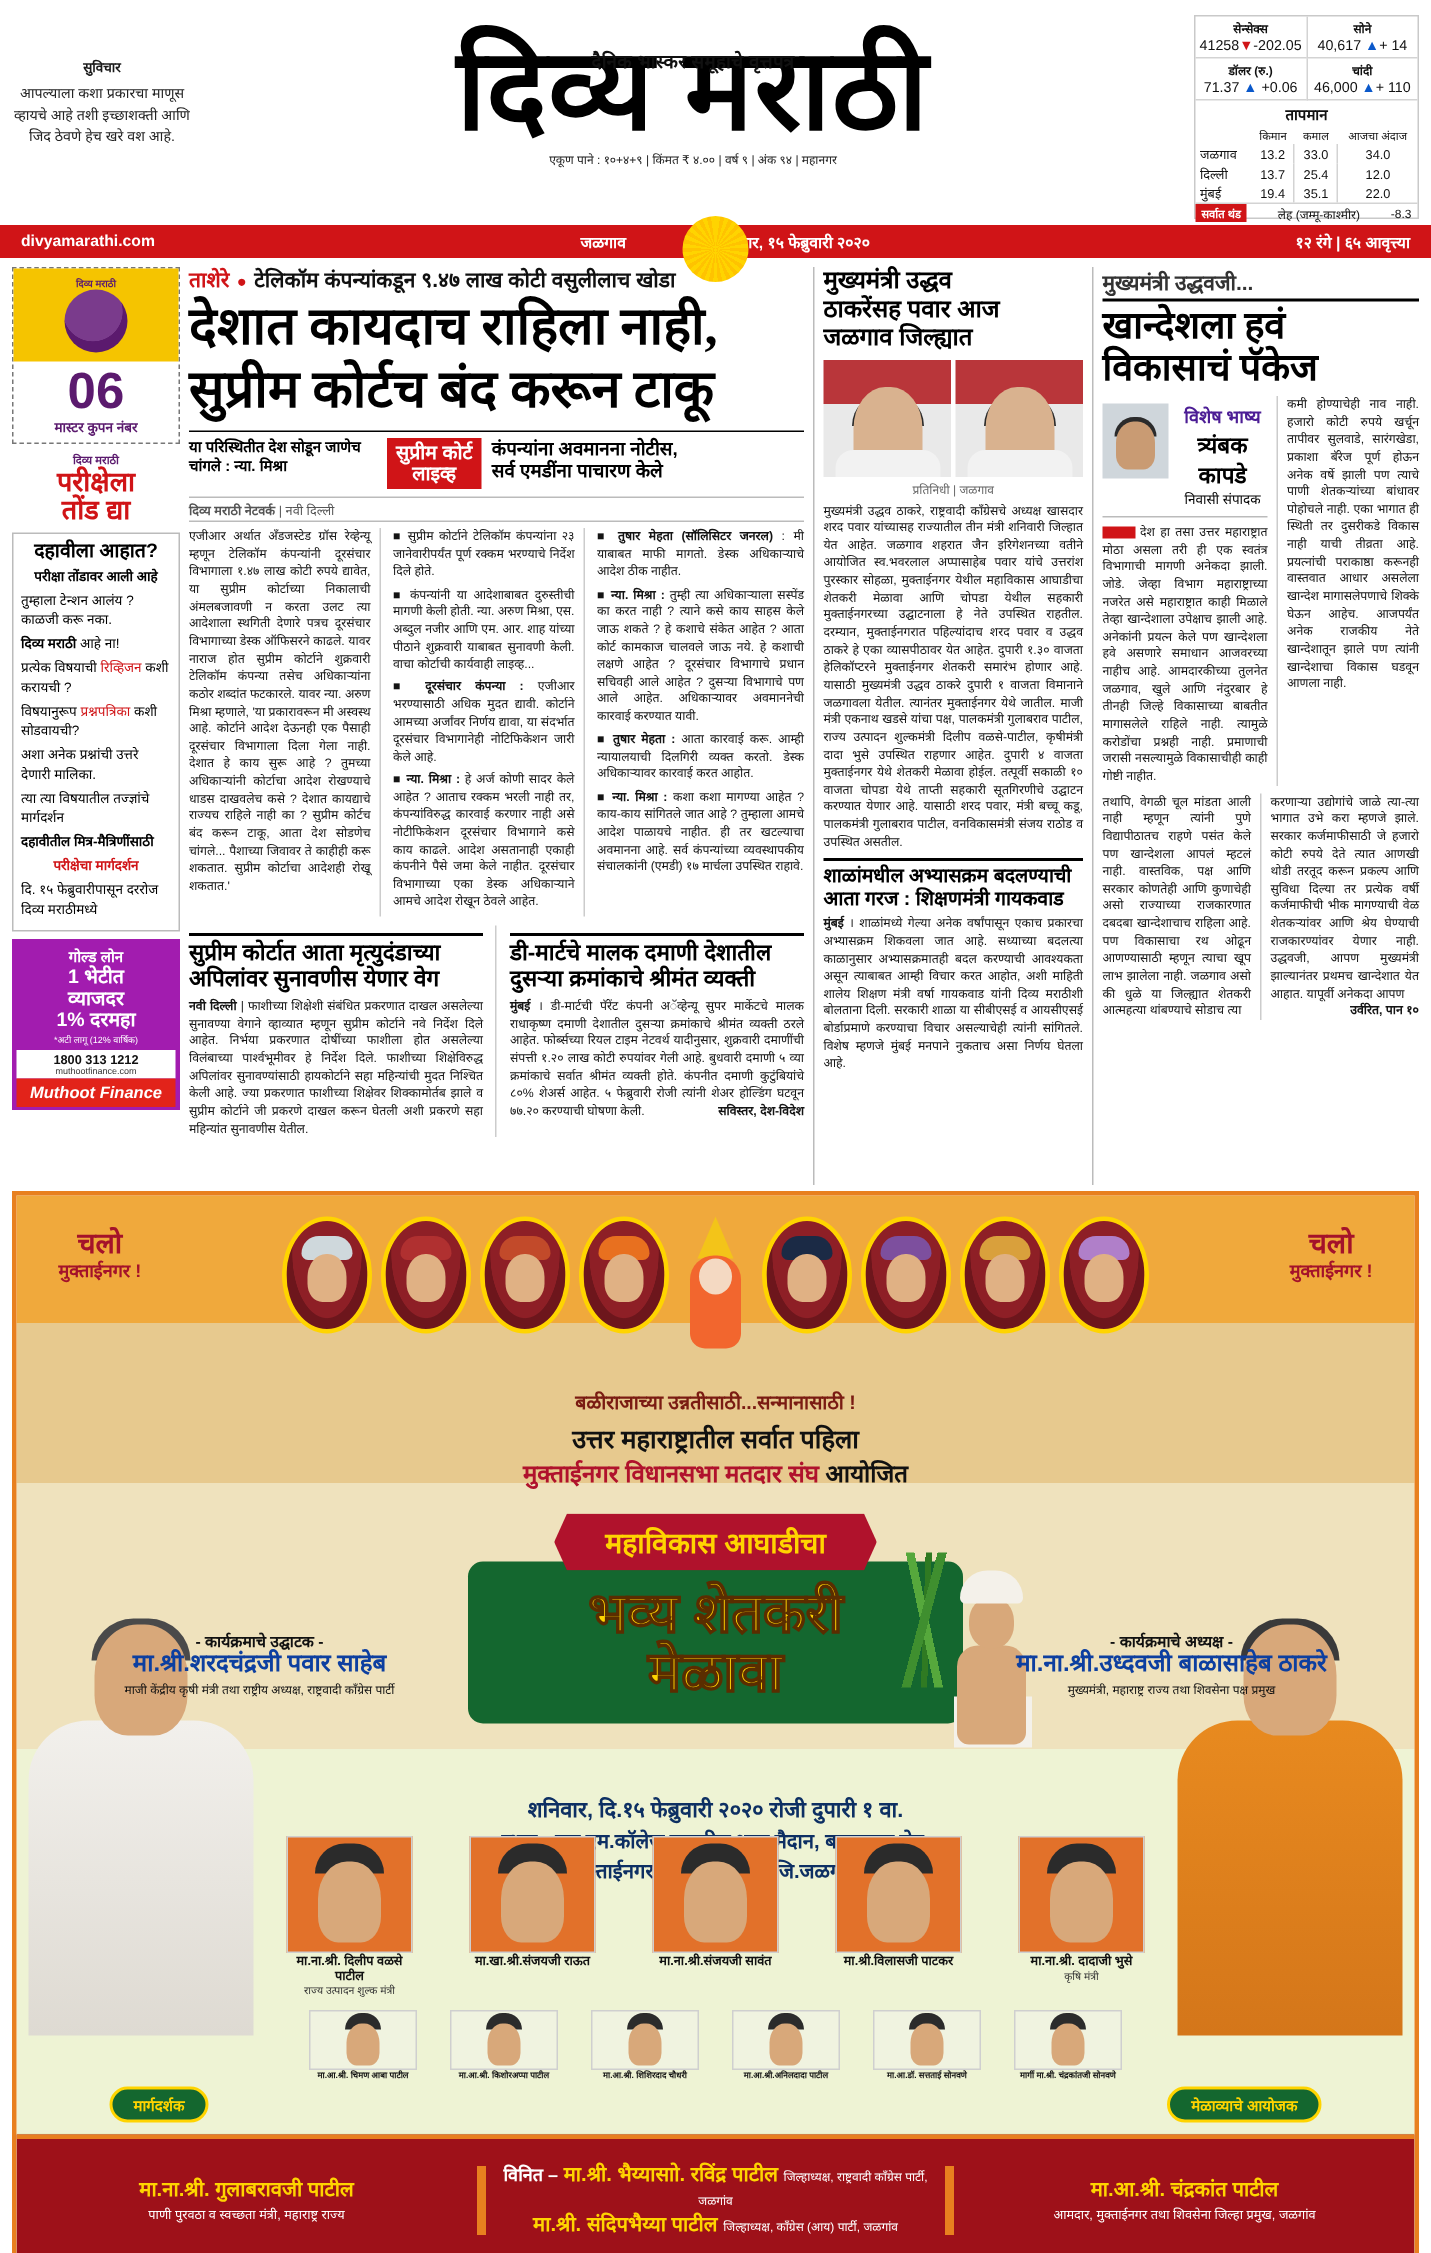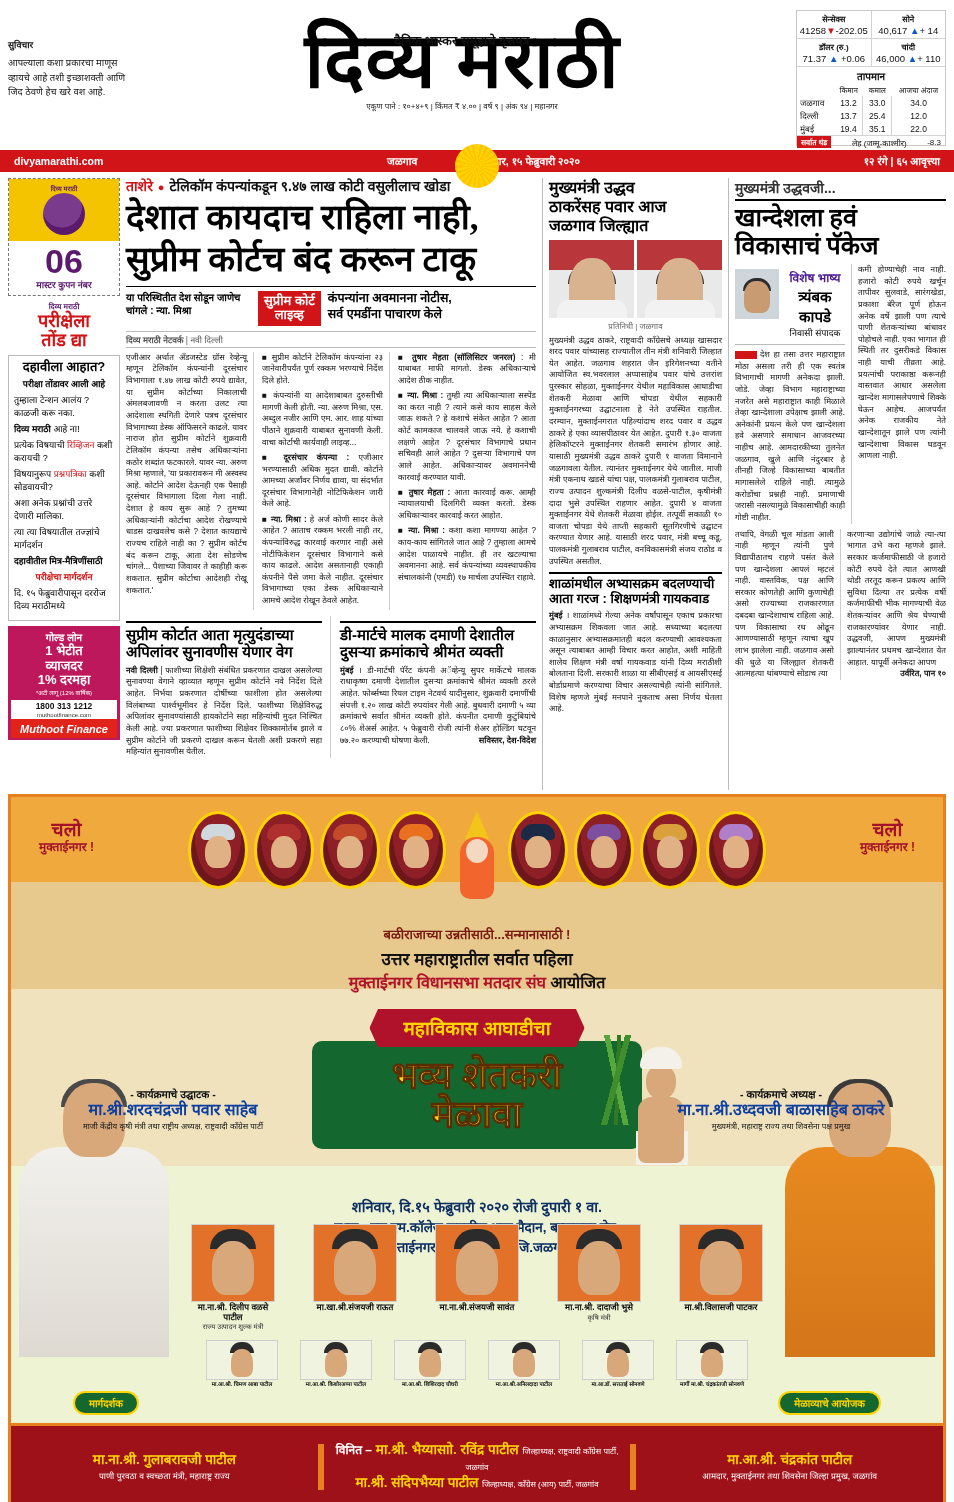--- a/index.html
+++ b/index.html
@@ -6,21 +6,21 @@
   html, body {
     width: 954px; height: 1502px;
     background: #ffffff;
     font-family: "Liberation Sans", "DejaVu Sans", sans-serif;
     overflow: hidden;
   }
   .page { position: relative; width: 954px; height: 1502px; background:#fff; }
 
   
   .masthead { display:flex; height:146px; padding: 10px 8px 0 8px; }
-  .suvichar { width: 120px; text-align:left; padding-top:28px; }
+  .suvichar { width: 120px; text-align:center; padding-top:28px; }
   .suvichar .sv-title { font-size:9px; font-weight:bold; color:#1a1a1a; margin-bottom:5px; }
   .suvichar .sv-body { font-size:9.5px; line-height:1.55; color:#222; }
 
   .nameplate { flex:1; position:relative; text-align:center; }
   .nameplate .tagline { font-size:12.5px; font-weight:bold; color:#111; letter-spacing:.2px;
       position:absolute; left:50%; transform:translateX(-50%); top:22px; white-space:nowrap; }
   .nameplate .logo { font-size:76px; font-weight:bold; line-height:.98; color:#000;
       letter-spacing:1px; margin-top:14px; font-family:"Liberation Serif","DejaVu Serif",serif; }
   .nameplate .subline { font-size:8px; color:#222; margin-top:2px; }
 
@@ -77,21 +77,21 @@
   .coupon .num { font-size:34px; font-weight:bold; color:#5b1a6e; line-height:1; padding:3px 0 0; }
   .coupon .clbl { font-size:9px; font-weight:bold; color:#5b1a6e; }
   .rail-brand { text-align:center; font-size:7.5px; font-weight:bold; color:#5b1a6e; margin-top:5px; }
   .rail-head { text-align:center; color:#d01417; font-weight:bold; font-size:18px; line-height:1.05; margin-top:1px; }
   .rail-box { border:1px solid #bbb; margin-top:5px; padding:4px 5px; }
   .rail-box h3 { font-size:13px; color:#000; text-align:center; line-height:1.15; }
   .rail-box .sub { font-size:9px; font-weight:bold; text-align:center; margin:2px 0 4px; }
   .rail-box p { font-size:9px; line-height:1.45; margin-bottom:3px; }
   .rail-box .hl { color:#d01417; }
   .rail-box b { font-weight:bold; }
-  .rail-ad { margin-top:5px; background:#be185d; color:#fff; text-align:center; padding:4px 3px 2px; }
+  .rail-ad { margin-top:5px; background:#a21caf; color:#fff; text-align:center; padding:4px 3px 2px; }
   .rail-ad .l1 { font-size:10px; font-weight:bold; }
   .rail-ad .l2 { font-size:13px; font-weight:bold; line-height:1.1; }
   .rail-ad .l3 { font-size:6px; margin-top:2px; }
   .rail-ad .ph { background:#fff; color:#111; font-size:8.5px; font-weight:bold; margin-top:3px; padding:1px; }
   .rail-ad .web { background:#fff; color:#333; font-size:6px; padding-bottom:1px; }
   .rail-ad .mf { background:#e2231a; font-size:11px; font-weight:bold; padding:4px 0 3px; font-style:italic; }
 
   
   .cols { flex:1; display:flex; gap:6px; }
   .col-main { width:410px; flex:none; }
@@ -646,30 +646,30 @@
             <div class="f"></div>
           </div>
           <div class="nm">मा.ना.श्री.संजयजी सावंत</div>
           <div class="ds"></div>
         </div>
       <div class="sp">
           <div class="img">
             <div class="h"></div>
             <div class="f"></div>
           </div>
+          <div class="nm">मा.श्री.विलासजी पाटकर</div>
+          <div class="ds"></div>
+        </div>
+      <div class="sp">
+          <div class="img">
+            <div class="h"></div>
+            <div class="f"></div>
+          </div>
           <div class="nm">मा.ना.श्री. दादाजी भुसे</div>
           <div class="ds">कृषि मंत्री</div>
-        </div>
-      <div class="sp">
-          <div class="img">
-            <div class="h"></div>
-            <div class="f"></div>
-          </div>
-          <div class="nm">मा.श्री.विलासजी पाटकर</div>
-          <div class="ds"></div>
         </div>
     </div>
 
     <div class="tinyrow">
       <div class="tp">
           <div class="img">
             <div class="h"></div>
             <div class="f"></div>
           </div>
           <div class="nm">मा.आ.श्री. चिमण आबा पाटील</div>

